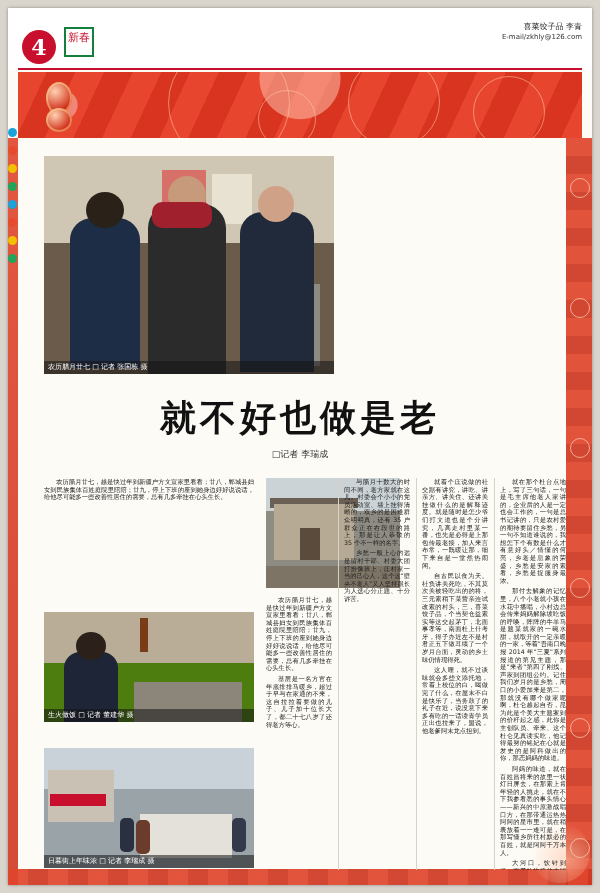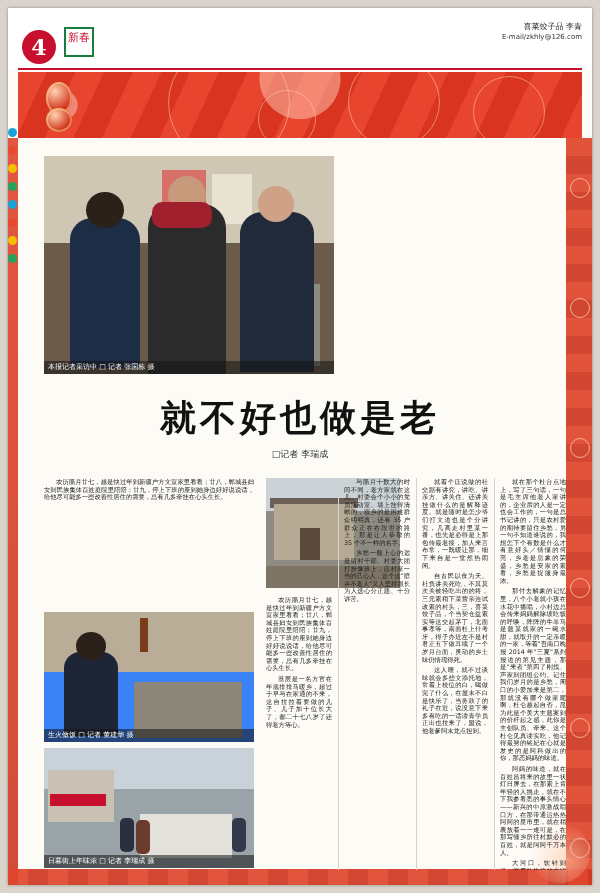--- a/index.html
+++ b/index.html
@@ -98,21 +98,21 @@
   
   #photo2{left:338px;top:148px;width:210px;height:218px;background:#8e2b22;}
   #p2 .pillar{position:absolute;left:20px;top:0;width:26px;height:100%;background:#d9d3c6;}
   #p2 .pipe{position:absolute;left:52px;top:10px;width:5px;height:200px;background:#cfc9bb;}
   #p2 .pepper{position:absolute;width:9px;height:40px;border-radius:5px;background:#b0181b;}
   #p2 .txt{position:absolute;right:8px;top:18px;width:120px;height:150px;
     background:repeating-linear-gradient(transparent 0 9px,rgba(255,235,200,.75) 9px 11px);
     opacity:.85;transform:rotate(-1deg);}
 
   
-  #photo3{left:36px;top:604px;width:210px;height:130px;background:#3b82f6;}
+  #photo3{left:36px;top:604px;width:210px;height:110px;background:#4d7c0f;}
   #p3 .wall{position:absolute;left:0;top:0;width:100%;height:46%;background:#b9ad97;}
   #p3 .hang{position:absolute;left:96px;top:6px;width:8px;height:34px;background:#7a3b18;}
   #p3 .person{position:absolute;left:20px;top:40px;width:54px;height:84px;background:#1d2536;border-radius:16px 16px 0 0;}
   #p3 .person:after{content:"";position:absolute;left:12px;top:-20px;width:30px;height:28px;border-radius:50%;background:#2b211a;}
   #p3 .stove{position:absolute;left:90px;top:70px;width:108px;height:56px;background:#8c857a;}
 
   
   #photo4{left:36px;top:740px;width:210px;height:120px;background:#9aa3a8;}
   #p4 .sky{position:absolute;left:0;top:0;width:100%;height:34%;background:#c8d2d8;}
   #p4 .shop{position:absolute;left:4px;top:22px;width:66px;height:52px;background:#c9c2b4;}
@@ -239,21 +239,21 @@
     <div id="p1" style="position:absolute;inset:0">
       <div class="wall"></div>
       <div class="poster"></div>
       <div class="poster2"></div>
       <div class="stove"></div>
       <div class="manA"></div>
       <div class="manB"></div>
       <div class="scarf"></div>
       <div class="manC"></div>
     </div>
-    <div class="cap">本报记者采访中 □ 记者 张国栋 摄</div>
+    <div class="cap">农历腊月廿七 □ 记者 张国栋 摄</div>
   </div>
 
 
   <div class="headline">就不好也做是老</div>
   <div class="byline">□记者 李瑞成</div>
 
   <div class="photo" id="photo5">
     <div id="p5" style="position:absolute;inset:0">
       <div class="sky"></div>
       <div class="roof"></div>

